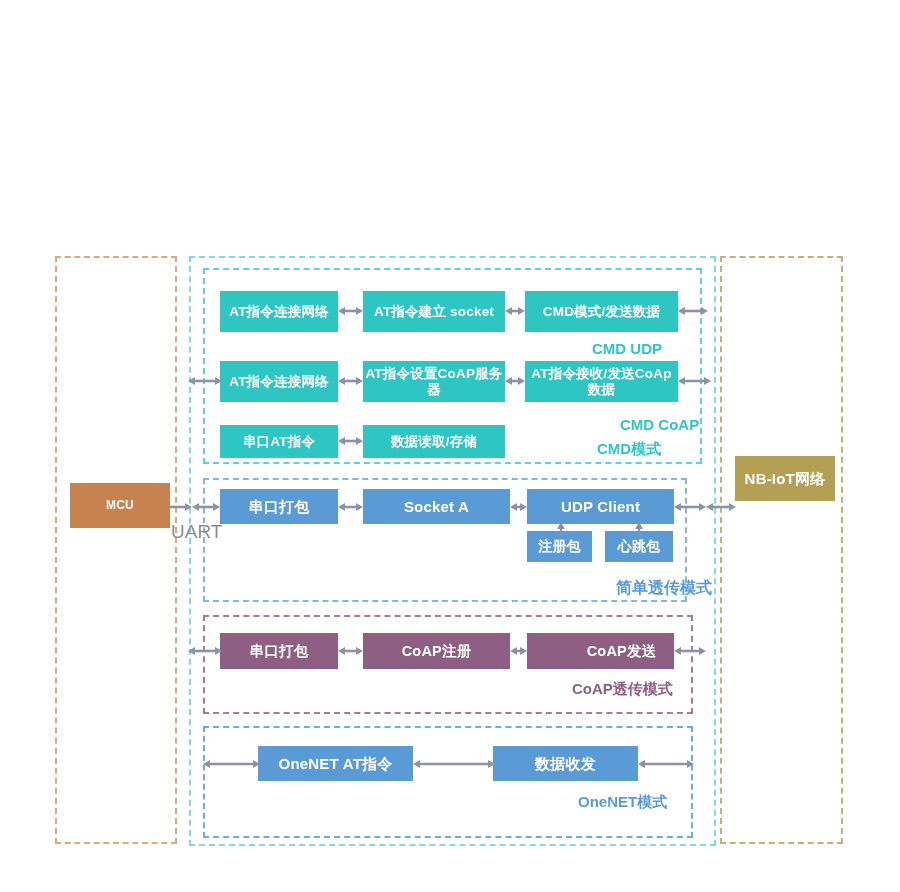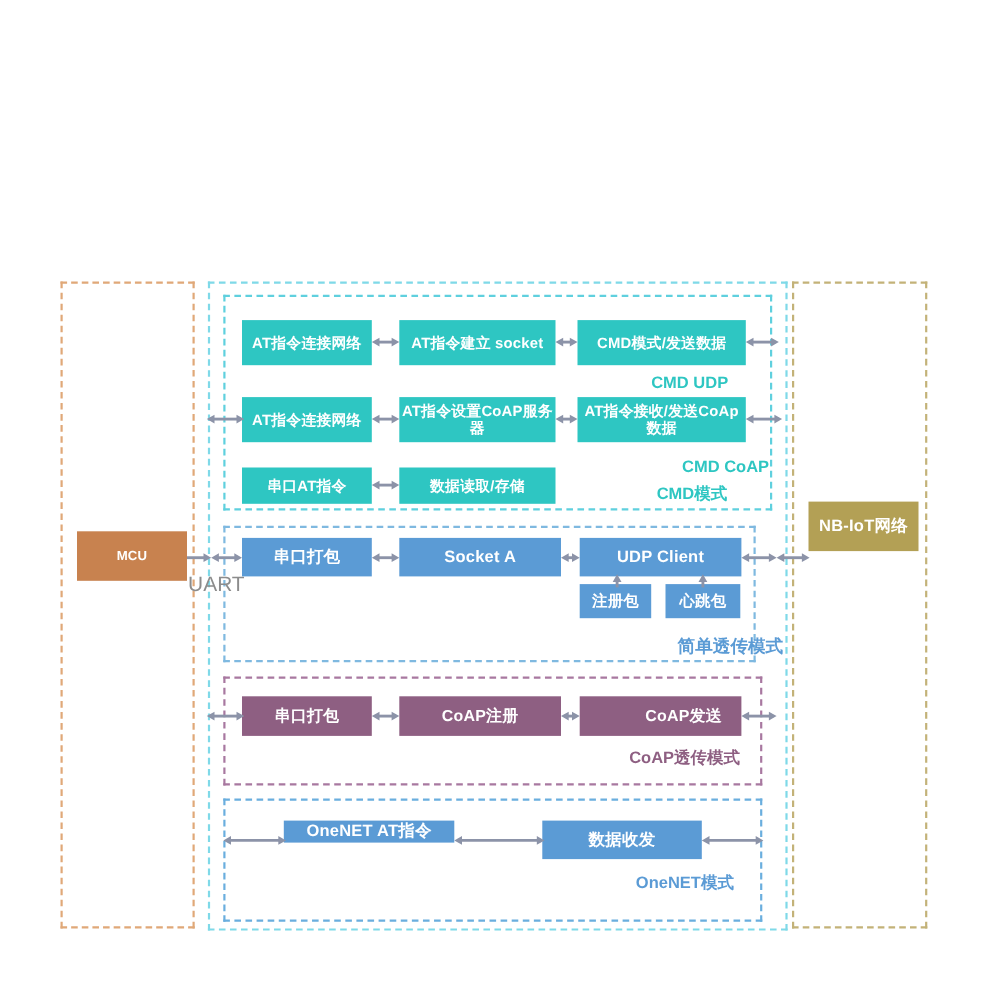--- a/index.html
+++ b/index.html
@@ -281,21 +281,21 @@
   </div>
   <div class="arrow" style="left:674px;top:644px;">
     <svg width="32" height="14" viewBox="0 0 32 14">
       <line x1="3" y1="7" x2="29" y2="7" stroke="#8c93a8" stroke-width="2.6"></line>
       <polygon points="0,7 7,3 7,11" fill="#8c93a8"></polygon>
       <polygon points="32,7 25,3 25,11" fill="#8c93a8"></polygon>
     </svg>
   </div>
   <div class="seclabel lbl-purple" style="left:572px;top:680px;">CoAP透传模式</div>
 
-  <div class="node n-onenet" style="left:258px;top:746px;width:155px;height:20px;">
+  <div class="node n-onenet" style="left:258px;top:746px;width:155px;height:35px;">
     <span>OneNET AT指令</span>
   </div>
   <div class="node n-onenet" style="left:493px;top:746px;width:145px;height:35px;justify-content:center;">
     <span>数据收发</span>
   </div>
   <div class="arrow" style="left:203px;top:757px;">
     <svg width="57" height="14" viewBox="0 0 57 14">
       <line x1="3" y1="7" x2="54" y2="7" stroke="#8c93a8" stroke-width="2.6"></line>
       <polygon points="0,7 7,3 7,11" fill="#8c93a8"></polygon>
       <polygon points="57,7 50,3 50,11" fill="#8c93a8"></polygon>

